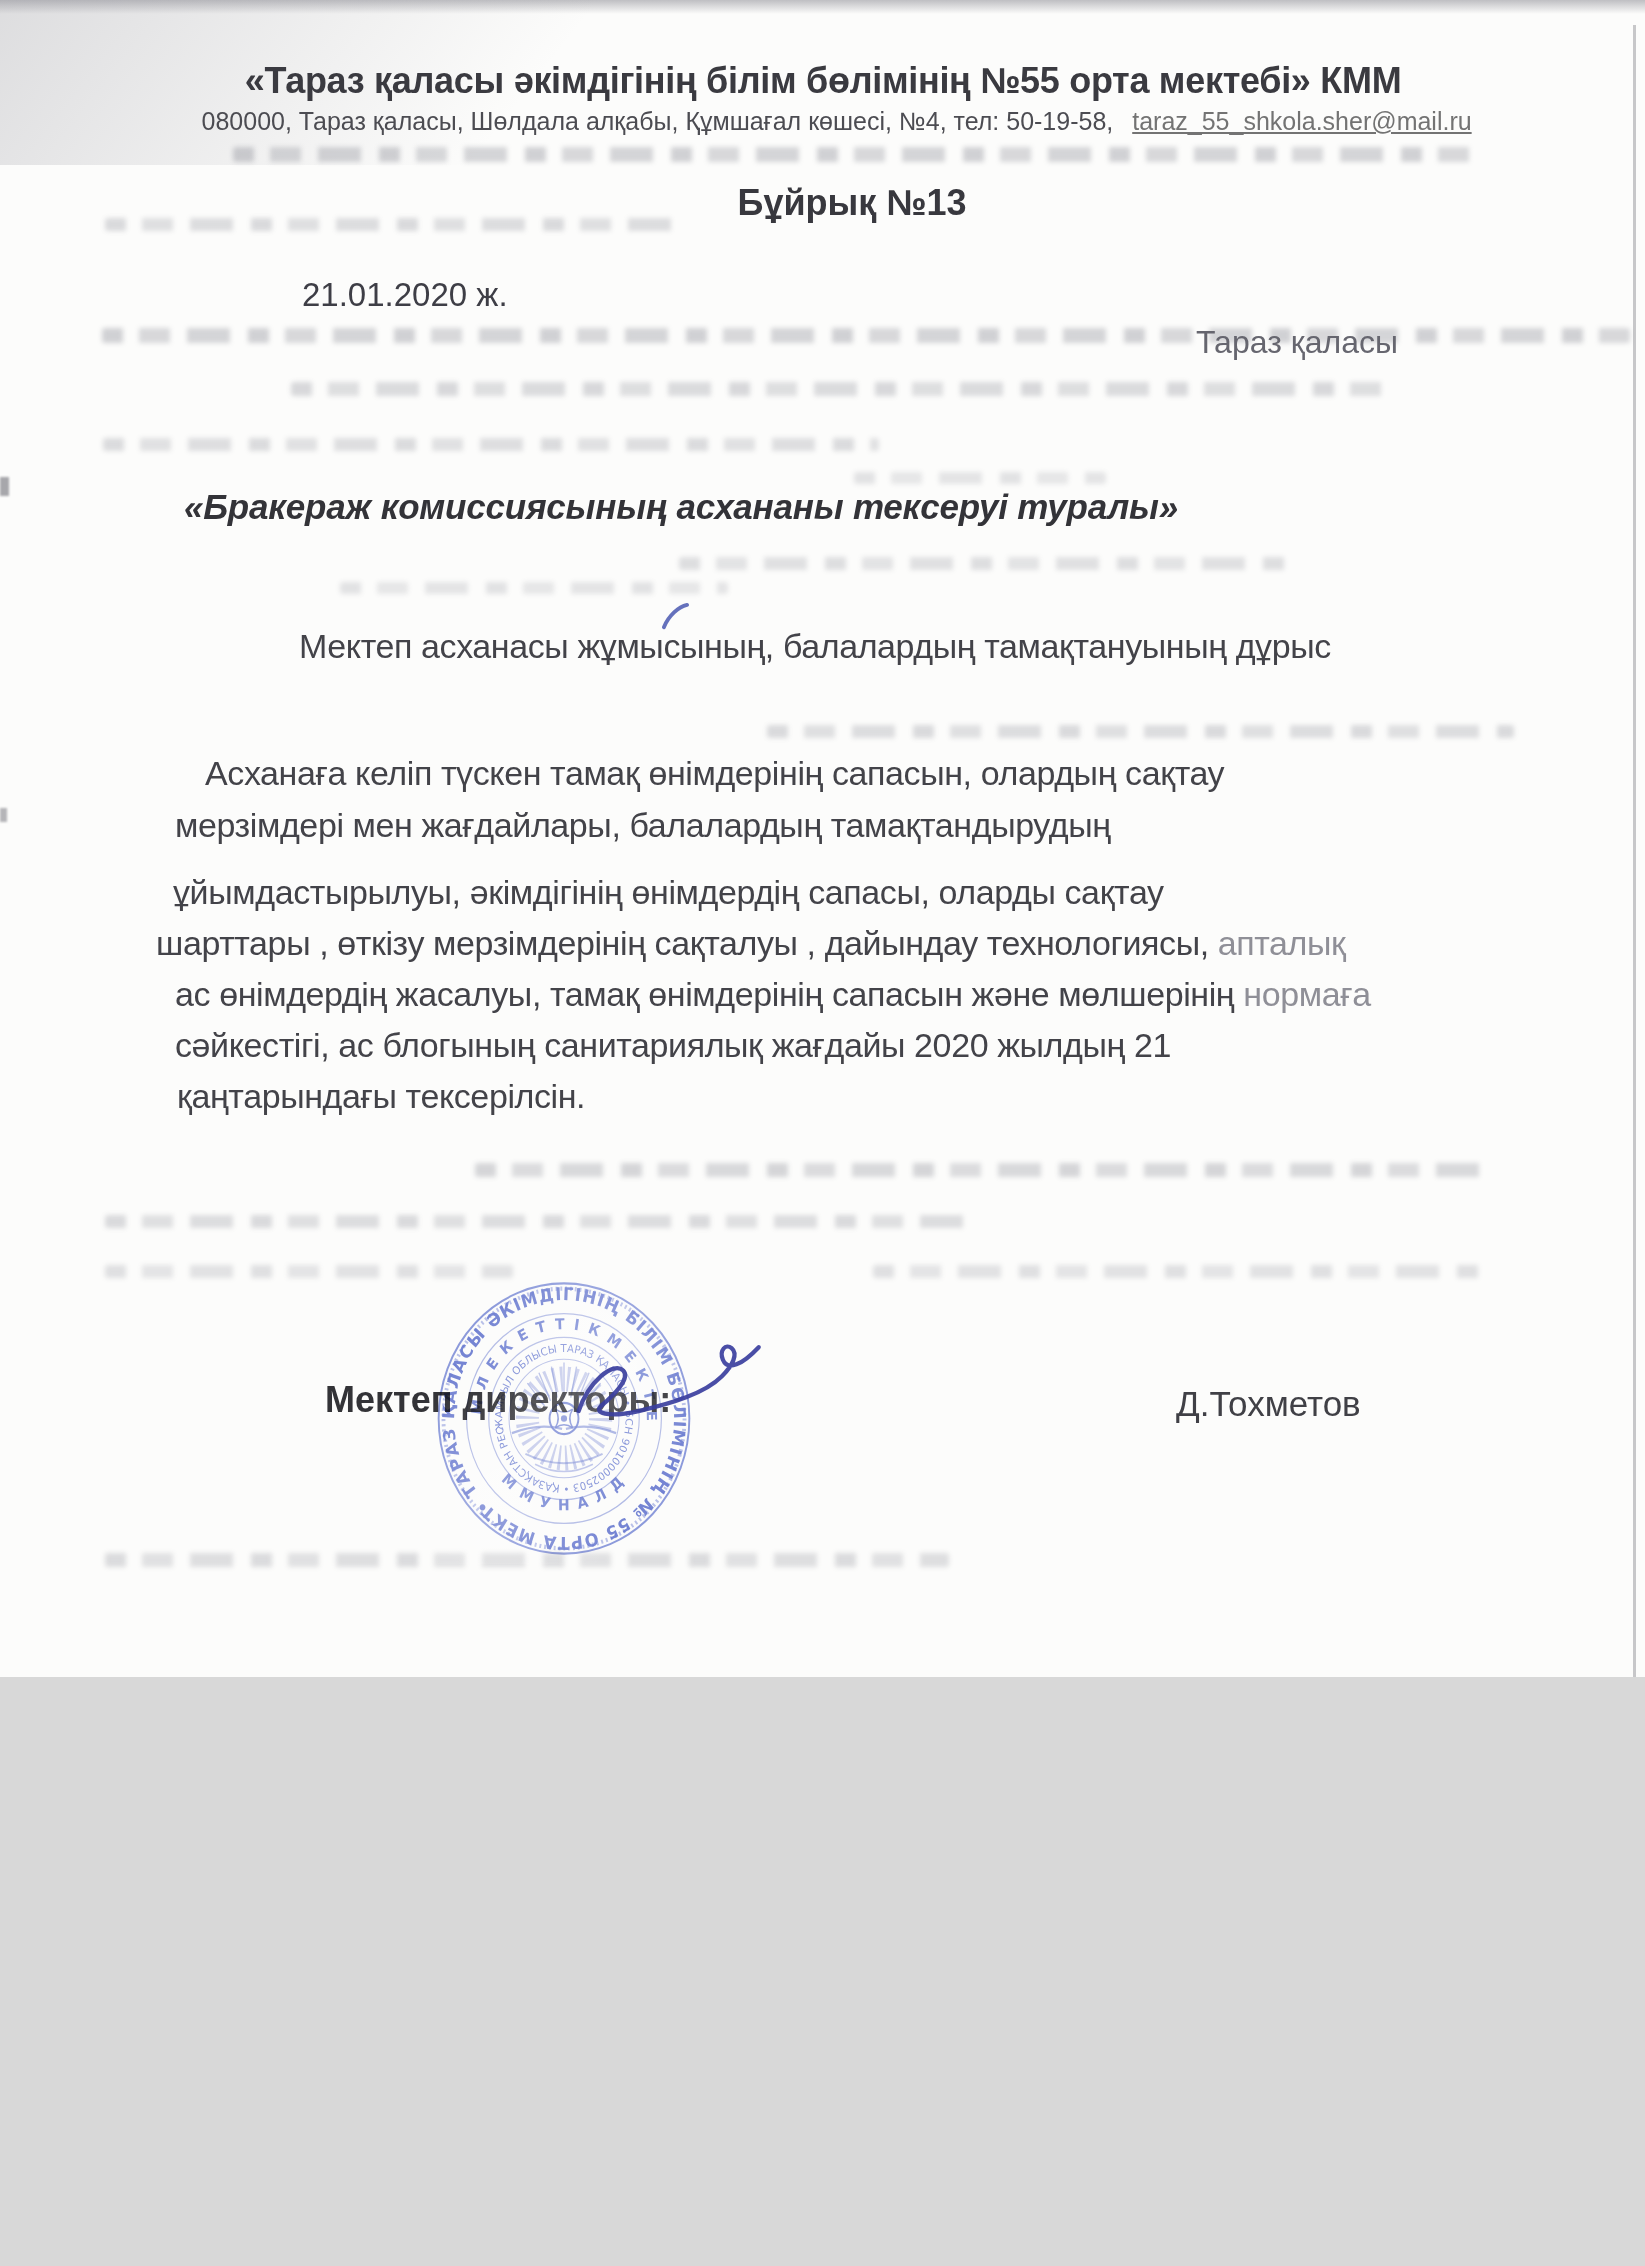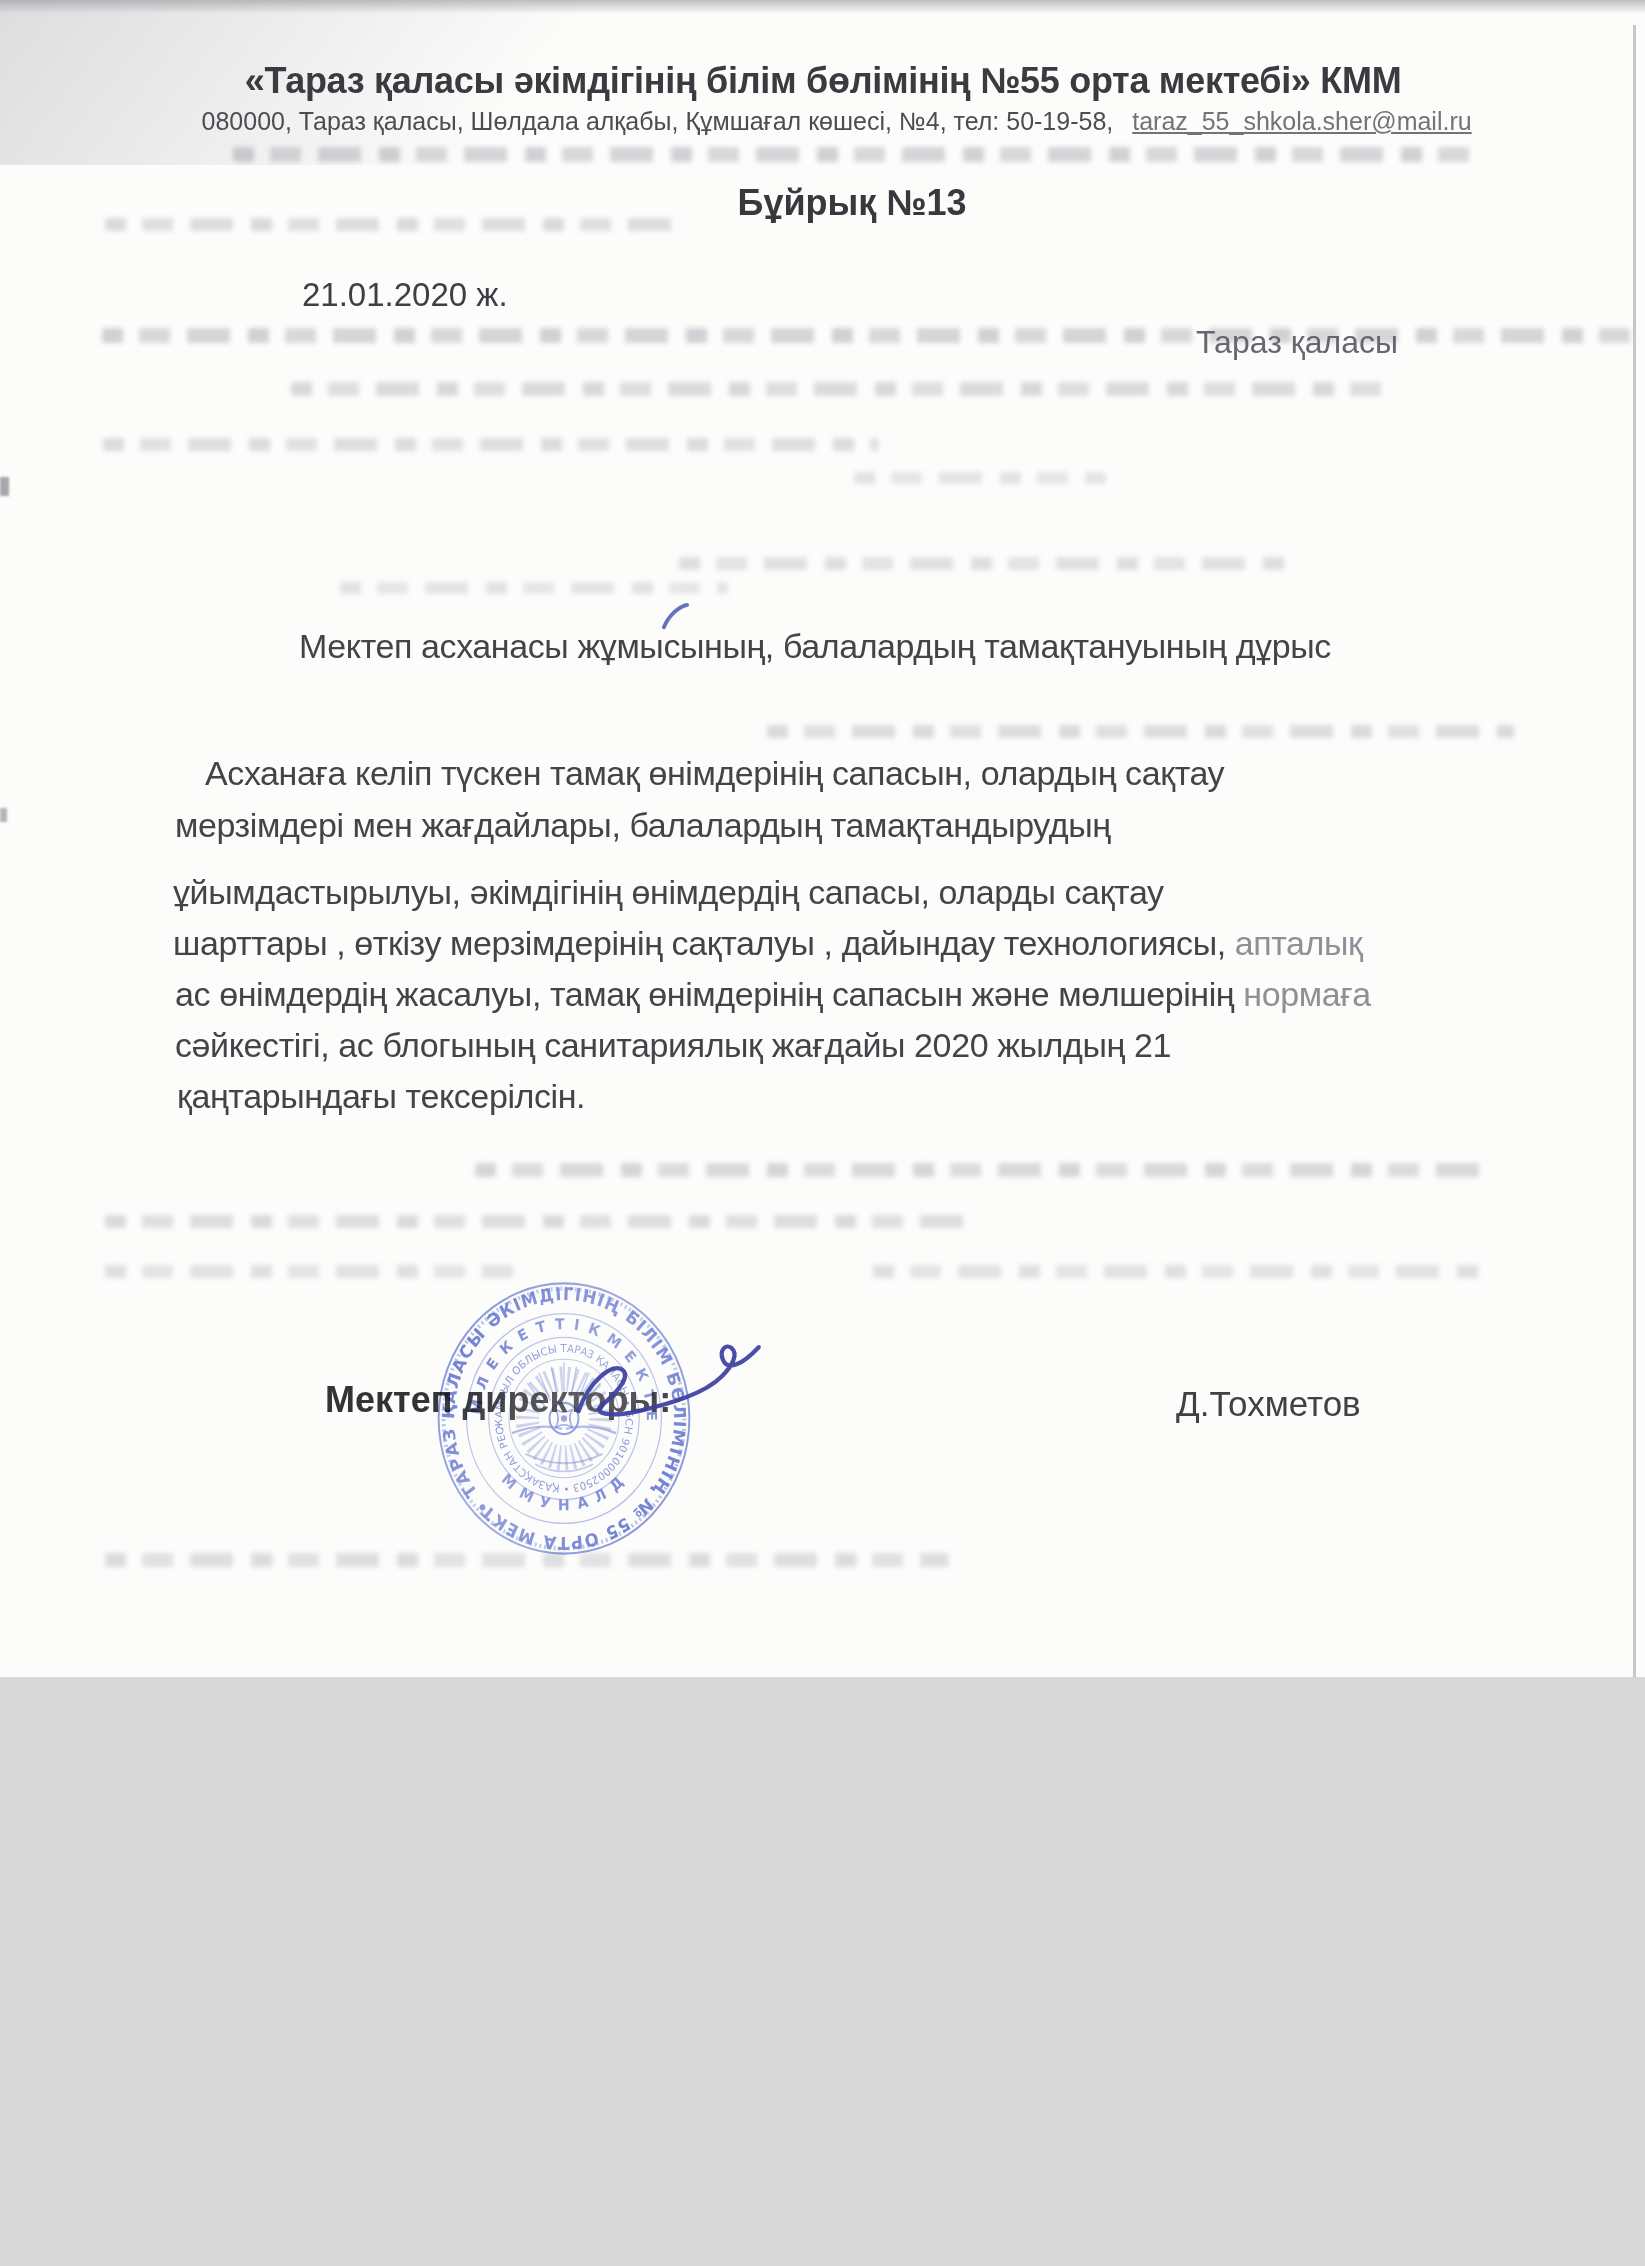--- a/index.html
+++ b/index.html
@@ -89,32 +89,33 @@
 
   <div class="abs org-name">«Тараз қаласы әкімдігінің білім бөлімінің №55 орта мектебі» КММ</div>
   <div class="abs org-address">
     <span>080000, Тараз қаласы, Шөлдала алқабы, Құмшағал көшесі, №4, тел: 50-19-58, </span><span class="email">taraz_55_shkola.sher@mail.ru</span>
   </div>
 
   <div class="abs order-title">Бұйрық №13</div>
   <div class="abs order-date">21.01.2020 ж.</div>
   <div class="abs order-city">Тараз қаласы</div>
 
+  <div class="abs subject">«Бракераж комиссиясының асхананы тексеруі туралы»</div>
 
   <svg class="abs pen-mark" viewBox="0 0 32 30">
     <path d="M 4,26 C 9,14 19,5 28,3" fill="none" stroke="#4a58b0" stroke-width="4" stroke-linecap="round" opacity=".85"></path>
   </svg>
 
   <div class="abs line" style="left:299px;top:627px;">Мектеп асханасы жұмысының, балалардың тамақтануының дұрыс</div>
 
   <div class="abs line" style="left:205px;top:754px;">Асханаға келіп түскен тамақ өнімдерінің сапасын, олардың сақтау</div>
   <div class="abs line" style="left:175px;top:806px;">мерзімдері мен жағдайлары, балалардың тамақтандырудың</div>
 
   <div class="abs line" style="left:173px;top:873px;">ұйымдастырылуы, әкімдігінің өнімдердің сапасы, оларды сақтау</div>
-  <div class="abs line" style="left:173px;top:924px;">
+  <div class="abs line" style="left:156px;top:924px;">
     <span>шарттары , өткізу мерзімдерінің сақталуы , дайындау технологиясы, </span><span class="light">апталық</span>
   </div>
   <div class="abs line" style="left:175px;top:975px;">
     <span>ас өнімдердің  жасалуы, тамақ өнімдерінің сапасын және мөлшерінің  </span><span class="light">нормаға</span>
   </div>
   <div class="abs line" style="left:175px;top:1026px;">сәйкестігі, ас блогының санитариялық жағдайы  2020  жылдың 21</div>
   <div class="abs line" style="left:177px;top:1077px;">қаңтарындағы тексерілсін.</div>
 
   <div class="abs sig-role">Мектеп директоры:</div>
 

